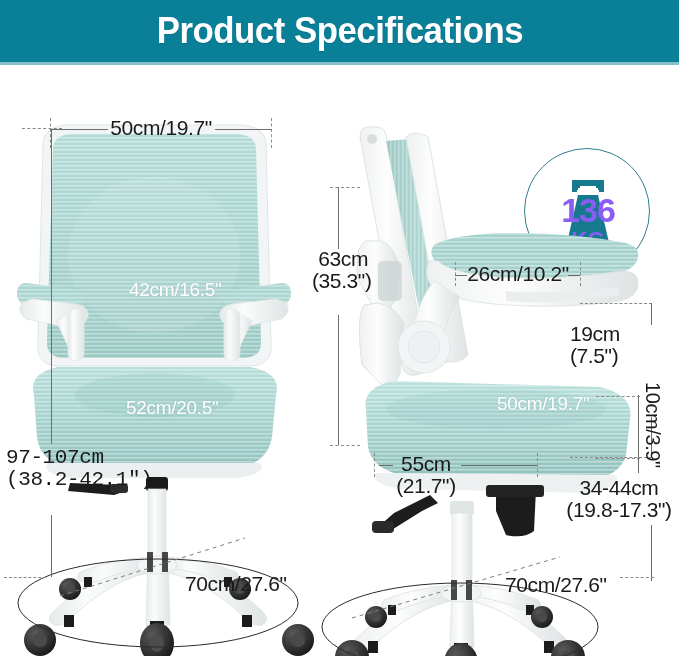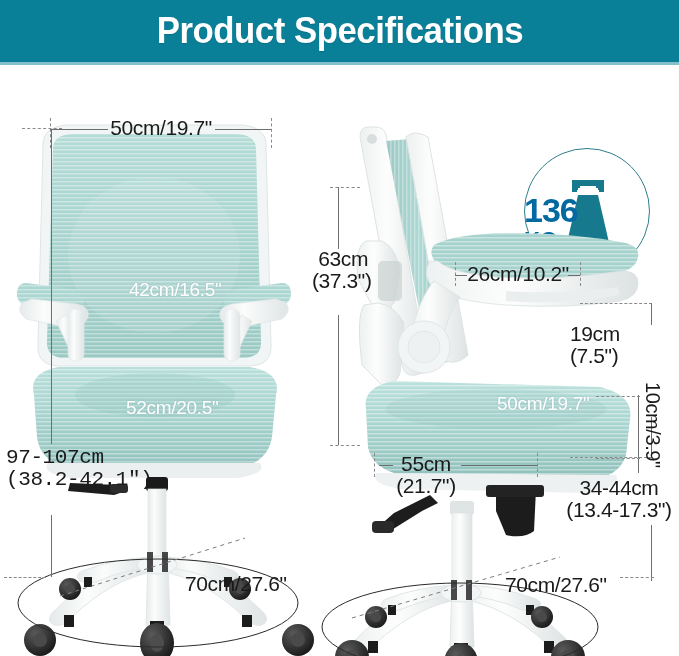--- a/index.html
+++ b/index.html
@@ -34,22 +34,22 @@
   .dash-v{position:absolute;width:0;border-left:1px dashed #8a8a8a;}
 
   
   .chair{position:absolute;}
   svg{display:block;overflow:visible;}
 
   
   #badge{position:absolute;left:524px;top:83px;width:128px;height:128px;}
   #badge-ring{position:absolute;left:0;top:0;width:126px;height:126px;border-radius:50%;
               border:1px solid #2e7e8c;box-sizing:border-box;}
-  #badge-kg,#badge-num{position:absolute;left:0;width:128px;
-              color:#0369a1;font-weight:bold;}
+  #badge-kg,#badge-num{position:absolute;left:0;width:128px;text-align:center;
+              color:#8b5cf6;font-weight:bold;}
   #badge-num{top:43px;font-size:34px;letter-spacing:-1px;}
   #badge-kg{top:79px;font-size:22px;}
 </style>
 </head>
 <body>
 
 <div id="header">
   <div id="header-title">Product Specifications</div>
 </div>
 <div id="header-rule"></div>
@@ -299,21 +299,21 @@
   </div>
 
   <div class="onimg" style="left:838px;top:0px;"></div>
   <div class="onimg" style="left:497px;top:328px;">50cm/19.7"</div>
 
   <div class="dash-h" style="left:330px;top:122px;width:30px;"></div>
   <div class="dash-h" style="left:330px;top:380px;width:30px;"></div>
   <div class="sline vl" style="left:338px;top:122px;height:62px;"></div>
   <div class="sline vl" style="left:338px;top:250px;height:130px;"></div>
   <div class="dim r" style="left:312px;top:183px;width:56px;"><span style="white-space:pre;">63cm
-(37.3")</span></div>
+(35.3")</span></div>
 
   <div class="dash-v" style="left:455px;top:197px;height:24px;"></div>
   <div class="dash-v" style="left:580px;top:197px;height:24px;"></div>
   <div class="sline hl" style="left:455px;top:210px;width:12px;"></div>
   <div class="sline hl" style="left:568px;top:210px;width:12px;"></div>
   <div class="dim c" style="left:462px;top:198px;width:112px;">26cm/10.2"</div>
 
   <div class="dash-h" style="left:580px;top:238px;width:72px;"></div>
   <div class="dash-h" style="left:570px;top:392px;width:82px;"></div>
   <div class="sline vl" style="left:651px;top:238px;height:22px;"></div>
@@ -329,21 +329,21 @@
   <div class="dash-v" style="left:374px;top:388px;height:24px;"></div>
   <div class="sline hl" style="left:379px;top:400px;width:14px;"></div>
   <div class="sline hl" style="left:461px;top:400px;width:76px;"></div>
   <div class="dash-v" style="left:537px;top:388px;height:24px;"></div>
   <div class="dim c" style="left:390px;top:388px;width:72px;"><span style="white-space:pre;">55cm
 (21.7")</span></div>
 
   <div class="sline vl" style="left:651px;top:460px;height:56px;"></div>
   <div class="dash-h" style="left:620px;top:512px;width:34px;"></div>
   <div class="dim c" style="left:560px;top:412px;width:118px;"><span style="white-space:pre;">34-44cm
-(13.4-17.3")</span></div>
+(19.8-17.3")</span></div>
 
   <div class="dim" style="left:505px;top:509px;">70cm/27.6"</div>
 
   <svg style="position:absolute;left:0;top:0;width:679px;height:591px;pointer-events:none;">
     <line x1="60" y1="531" x2="245" y2="473" stroke="#7d7d7d" stroke-width="1" stroke-dasharray="4 4"></line>
     <line x1="352" y1="553" x2="560" y2="492" stroke="#7d7d7d" stroke-width="1" stroke-dasharray="4 4"></line>
   </svg>
 
 </div>
 

